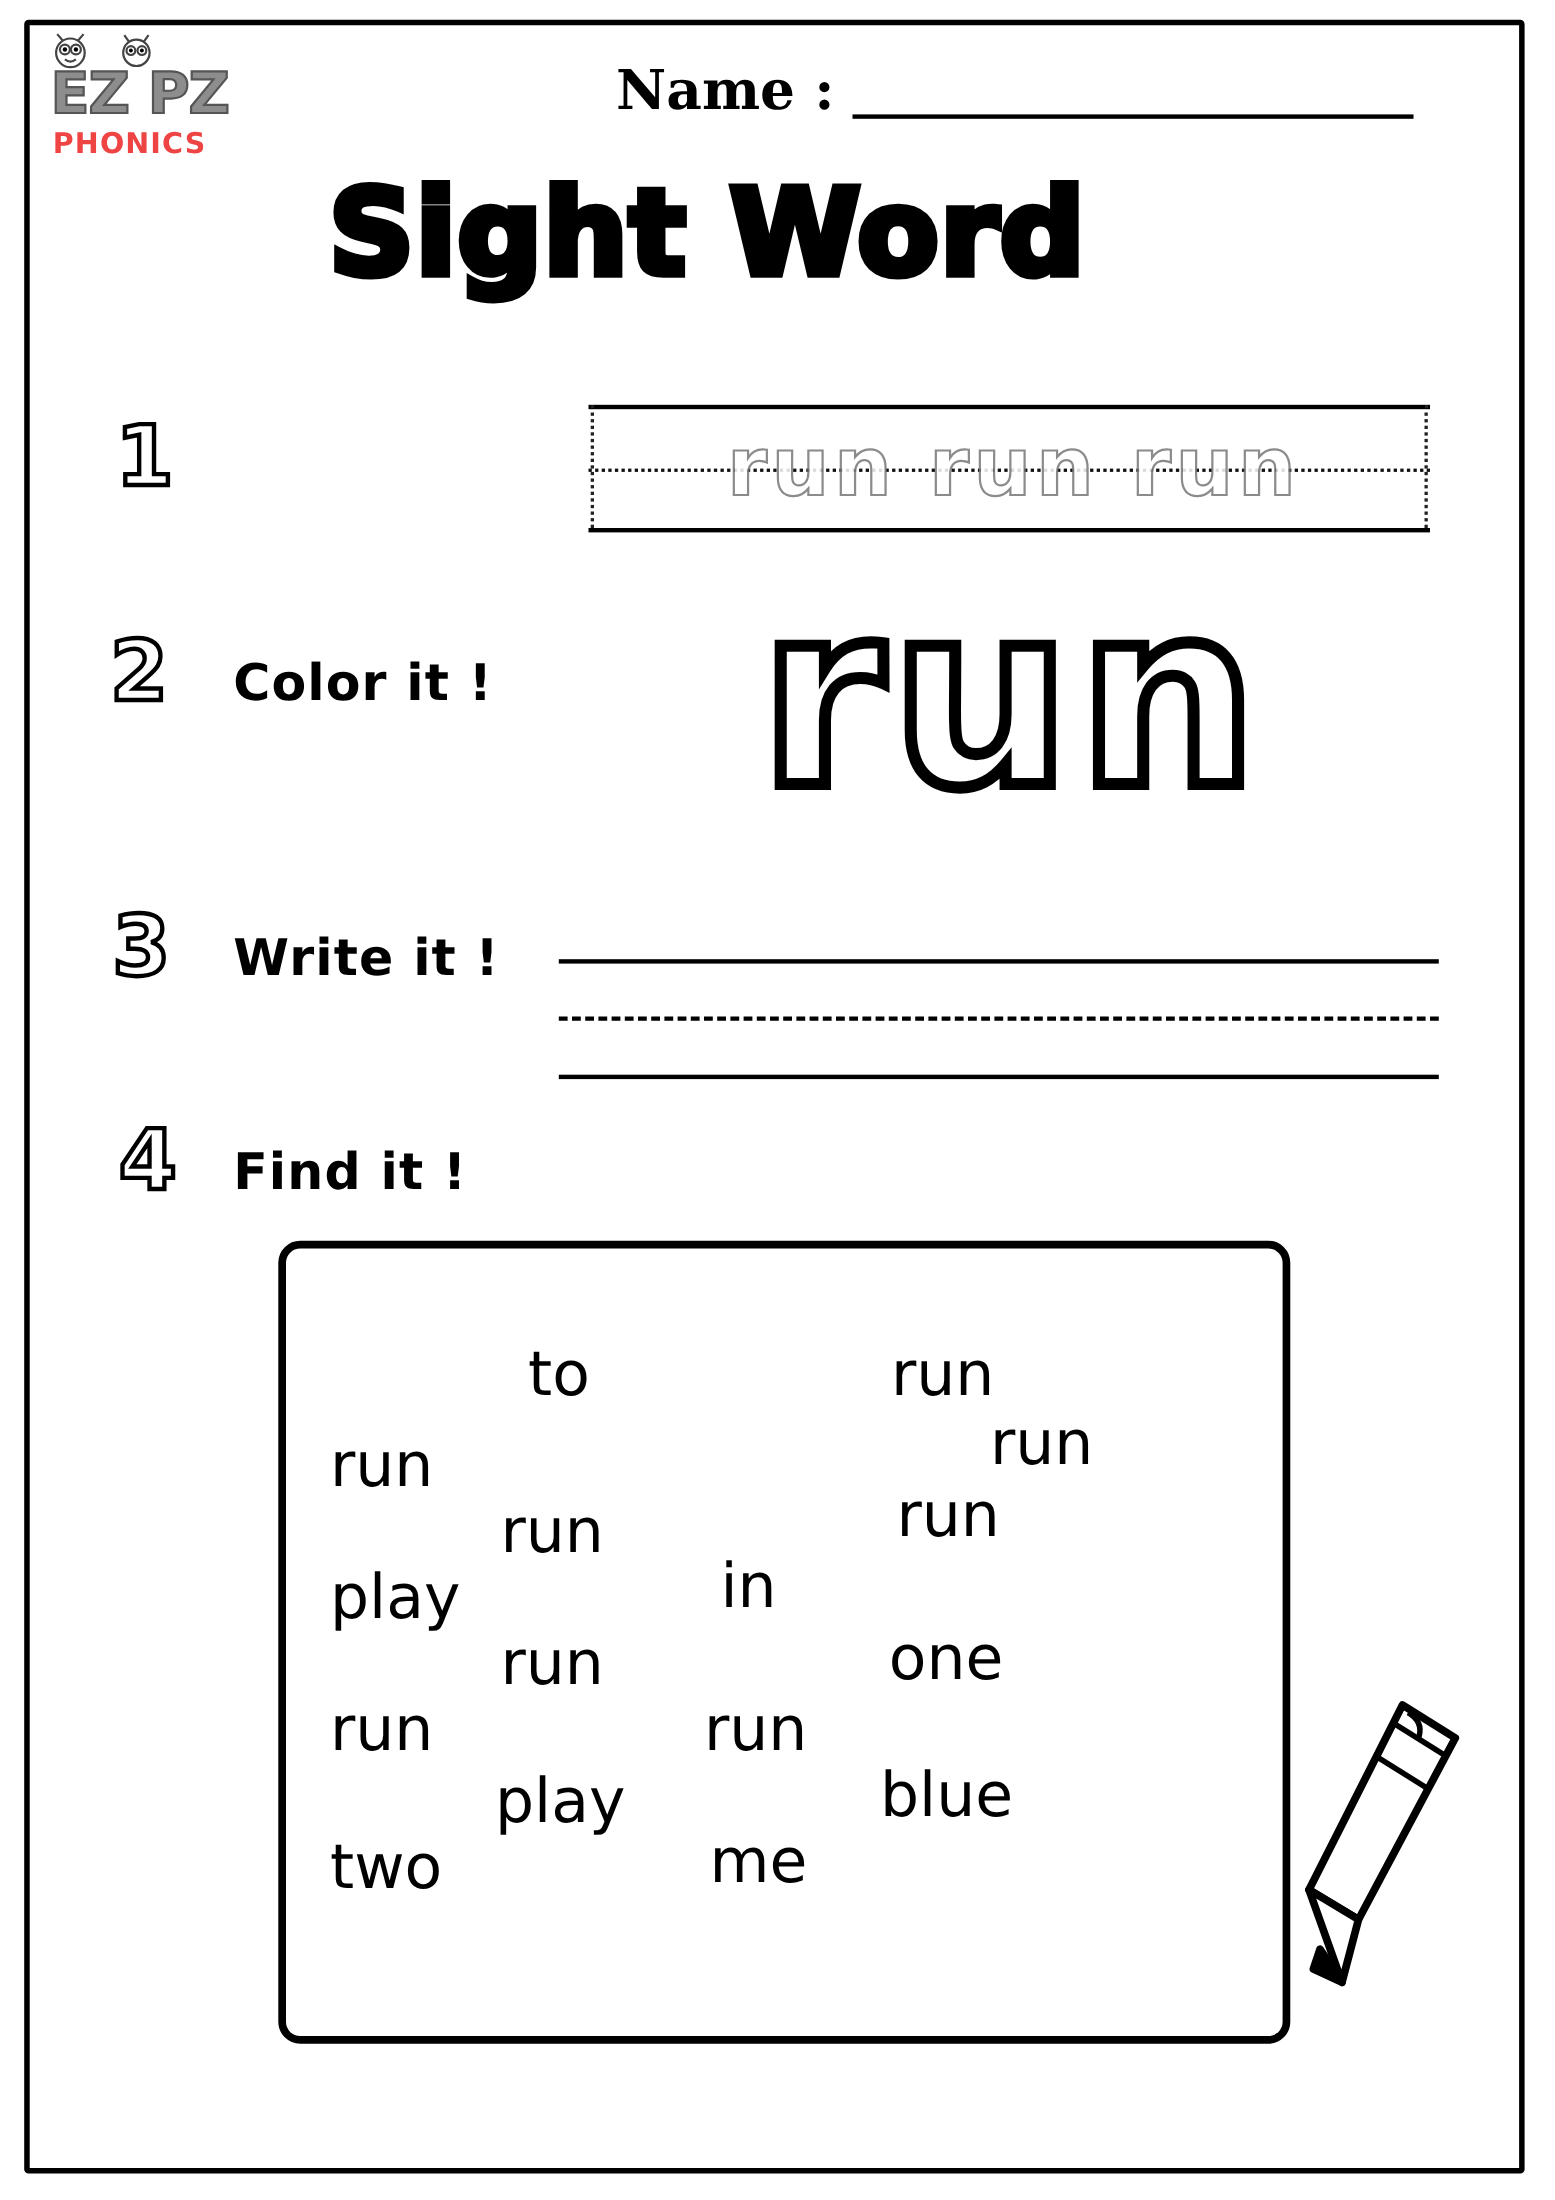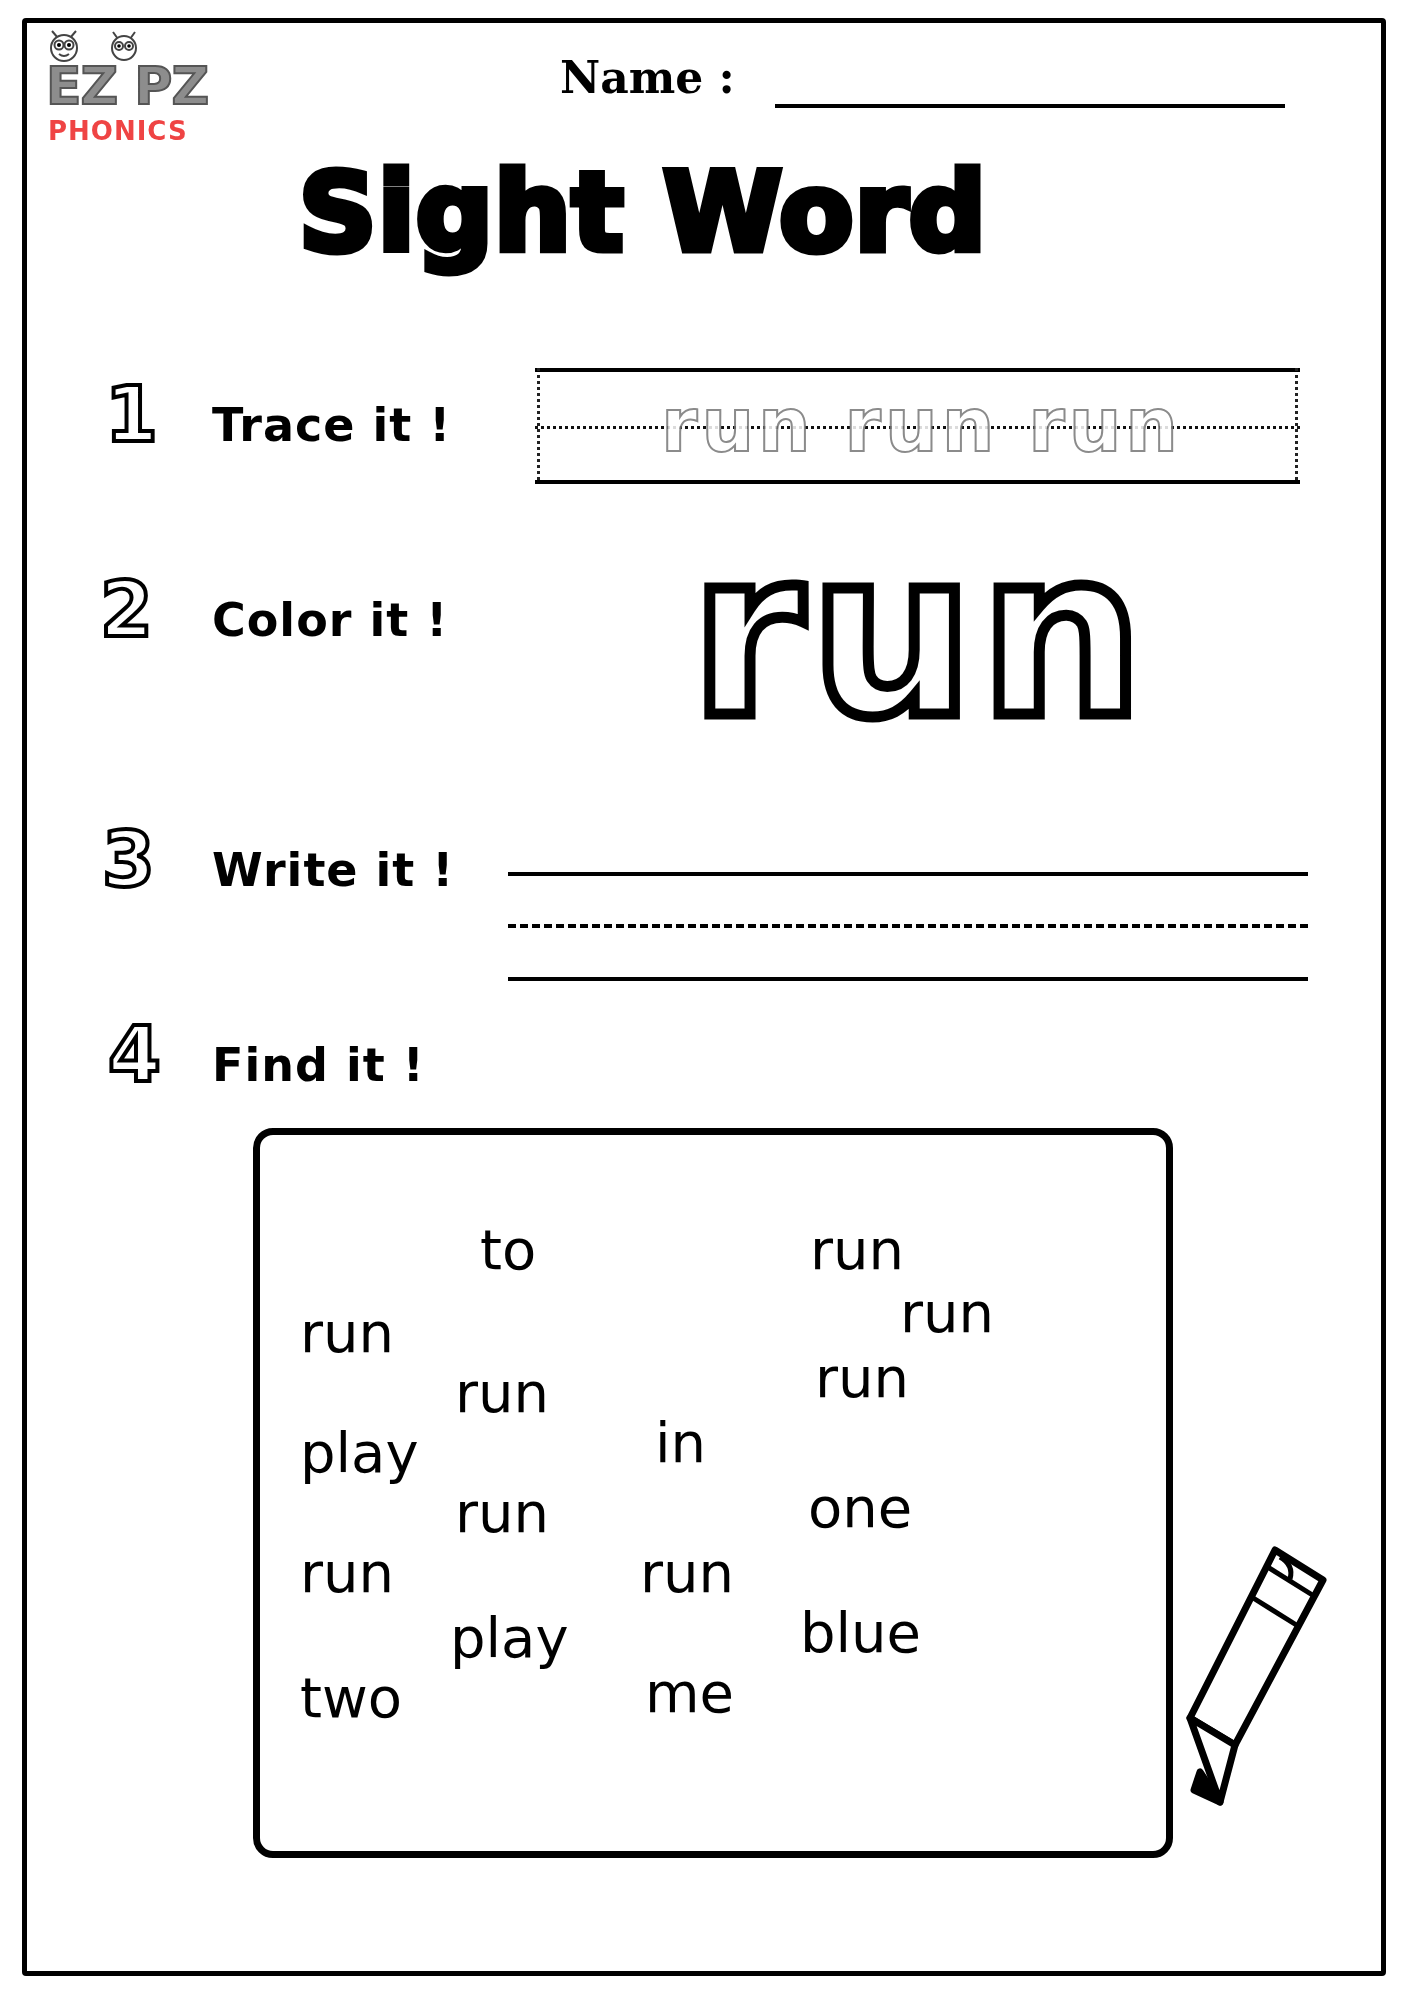--- a/index.html
+++ b/index.html
@@ -79,21 +79,21 @@
     top: 52px;
     width: 720px;
     height: 60px;
   }
   .name-label {
     position: absolute;
     left: 0;
     top: 0;
     font-family: "DejaVu Serif", serif;
     font-weight: 700;
-    font-size: 44px;
+    font-size: 50px;
     color: #000;
   }
   .name-line {
     position: absolute;
     left: 215px;
     top: 52px;
     width: 510px;
     border-bottom: 4px solid #000;
   }
 
@@ -298,21 +298,20 @@
   </div>
 
   <div class="name-row">
     <div class="name-label">Name :</div>
     <div class="name-line"></div>
   </div>
 
   <div class="title">Sight Word</div>
 
   <div class="step-num s1n">1</div>
-  <div class="step-label s1l">Trace it !</div>
   <div class="trace-box">
     <div class="trace-line-top"></div>
     <div class="trace-line-mid"></div>
     <div class="trace-line-bottom"></div>
     <div class="trace-tickleft"></div>
     <div class="trace-tickright"></div>
     <div class="trace-text">run run run</div>
   </div>
 
   <div class="step-num s2n">2</div>

